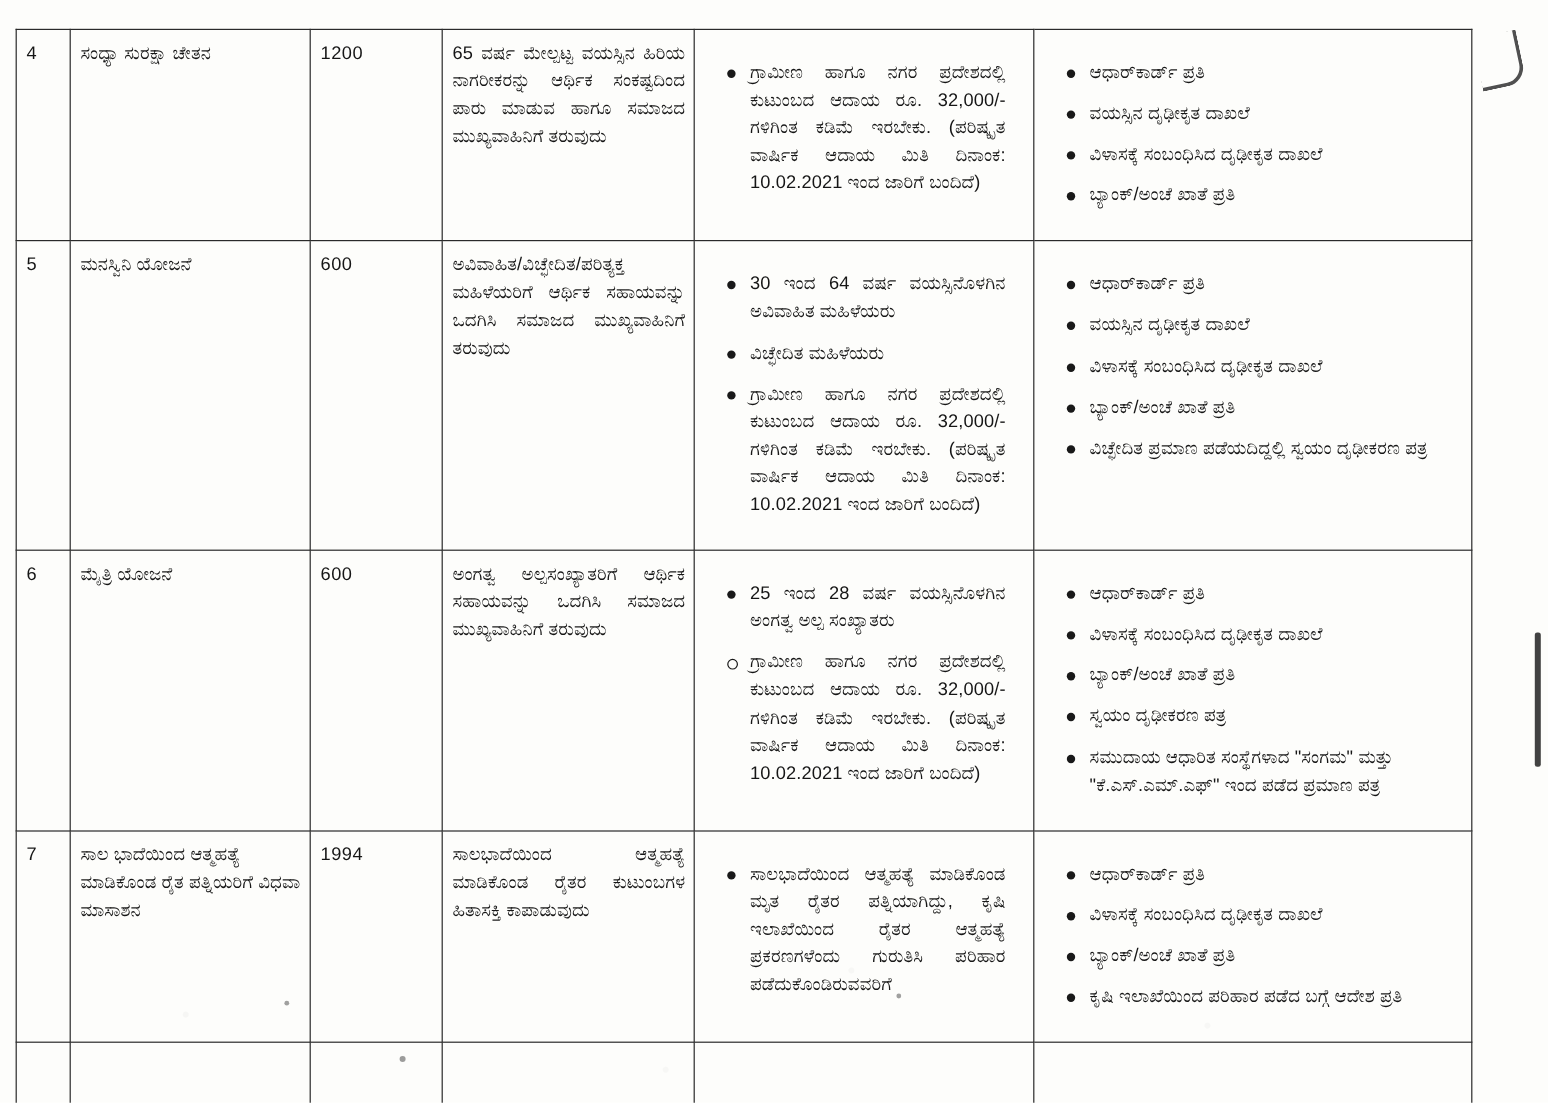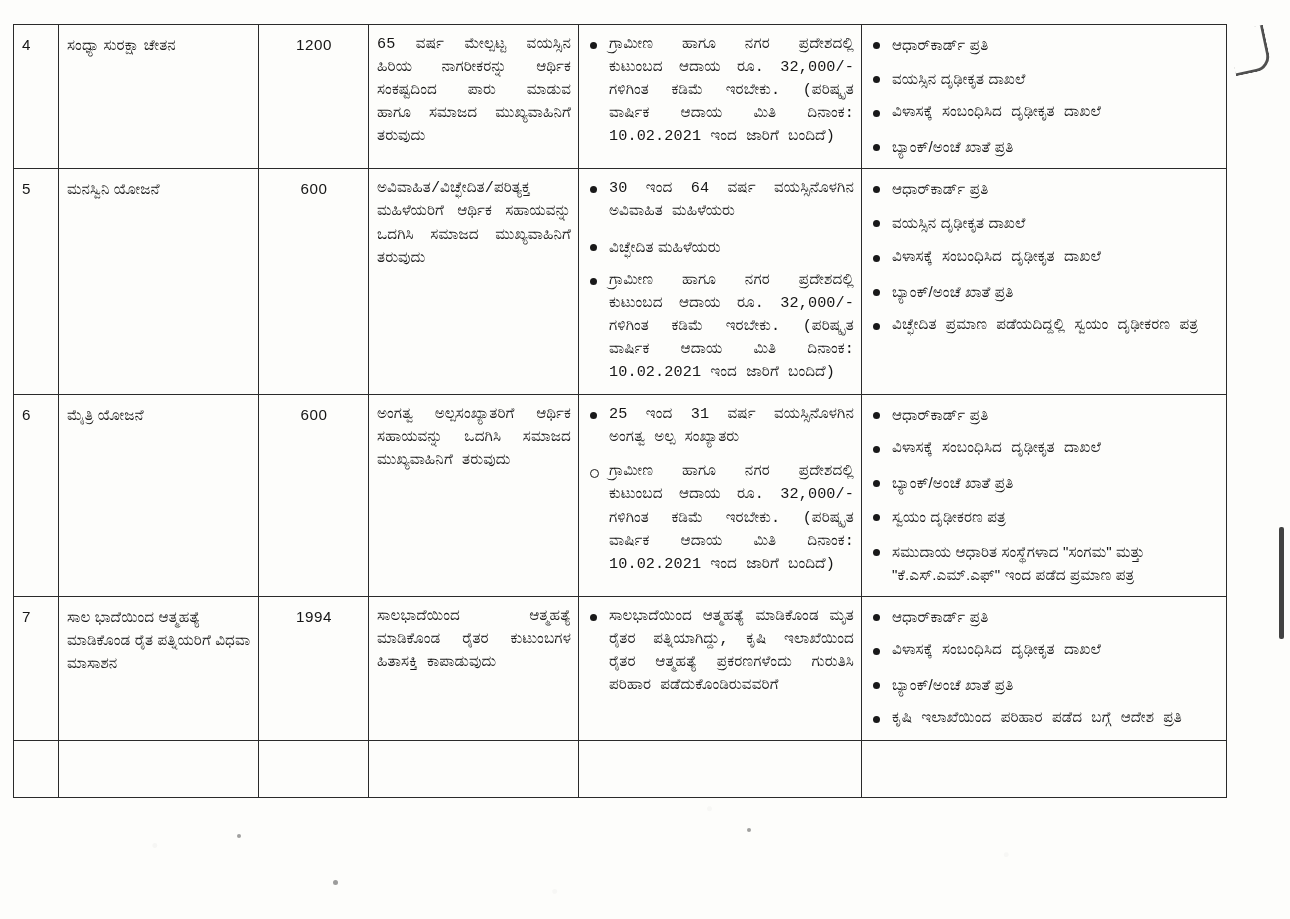--- a/index.html
+++ b/index.html
@@ -57,29 +57,29 @@
   col.c-purpose { width: 210px; }
   col.c-elig { width: 283px; }
   col.c-docs { width: 365px; }
 
   .sl {
     text-align: left;
     font-size: 15px;
     padding-left: 9px;
   }
   .amt {
-    text-align: center;
+    text-align: left;
     letter-spacing: .5px;
   }
   .kn {
     font-family: "Liberation Sans", sans-serif;
     letter-spacing: .1px;
   }
   ul.bul {
-    margin: 0;
+    margin: 16px;
     padding: 0;
     list-style: none;
   }
   ul.bul > li {
     position: relative;
     padding-left: 22px;
     margin-bottom: 11px;
   }
   ul.bul > li:last-child { margin-bottom: 0; }
   ul.bul > li::before {
@@ -89,21 +89,21 @@
     top: 9px;
     width: 7px;
     height: 7px;
     border-radius: 50%;
     background: #191919;
   }
   ul.bul.hollow > li.hollow::before {
     background: transparent;
     border: 1.4px solid #191919;
   }
-  .just { text-align: justify; text-justify: inter-word; font-family: Liberation Mono, monospace; }
+  .just { text-align: justify; text-justify: inter-word; }
 
   
   .mark-hook {
     position: absolute;
     right: 22px;
     top: 28px;
     width: 34px;
     height: 42px;
     border-right: 3px solid #333;
     border-bottom: 3px solid #333;
@@ -194,21 +194,21 @@
         </td>
       </tr>
 
       <tr>
         <td class="sl">6</td>
         <td class="kn">ಮೈತ್ರಿ ಯೋಜನೆ</td>
         <td class="amt">600</td>
         <td class="kn just">ಅಂಗತ್ವ ಅಲ್ಪಸಂಖ್ಯಾತರಿಗೆ ಆರ್ಥಿಕ ಸಹಾಯವನ್ನು ಒದಗಿಸಿ ಸಮಾಜದ ಮುಖ್ಯವಾಹಿನಿಗೆ ತರುವುದು</td>
         <td>
           <ul class="bul hollow">
-            <li class="kn just">25 ಇಂದ 31 ವರ್ಷ ವಯಸ್ಸಿನೊಳಗಿನ ಅಂಗತ್ವ ಅಲ್ಪ ಸಂಖ್ಯಾತರು</li>
+            <li class="kn just">25 ಇಂದ 28 ವರ್ಷ ವಯಸ್ಸಿನೊಳಗಿನ ಅಂಗತ್ವ ಅಲ್ಪ ಸಂಖ್ಯಾತರು</li>
             <li class="kn just hollow">ಗ್ರಾಮೀಣ ಹಾಗೂ ನಗರ ಪ್ರದೇಶದಲ್ಲಿ ಕುಟುಂಬದ ಆದಾಯ ರೂ. 32,000/- ಗಳಿಗಿಂತ ಕಡಿಮೆ ಇರಬೇಕು. (ಪರಿಷ್ಕೃತ ವಾರ್ಷಿಕ ಆದಾಯ ಮಿತಿ ದಿನಾಂಕ: 10.02.2021 ಇಂದ ಜಾರಿಗೆ ಬಂದಿದೆ)</li>
           </ul>
         </td>
         <td>
           <ul class="bul">
             <li class="kn">ಆಧಾರ್‌ಕಾರ್ಡ್ ಪ್ರತಿ</li>
             <li class="kn just">ವಿಳಾಸಕ್ಕೆ ಸಂಬಂಧಿಸಿದ ದೃಢೀಕೃತ ದಾಖಲೆ</li>
             <li class="kn">ಬ್ಯಾಂಕ್/ಅಂಚೆ ಖಾತೆ ಪ್ರತಿ</li>
             <li class="kn">ಸ್ವಯಂ ದೃಢೀಕರಣ ಪತ್ರ</li>
             <li class="kn">ಸಮುದಾಯ ಆಧಾರಿತ ಸಂಸ್ಥೆಗಳಾದ "ಸಂಗಮ" ಮತ್ತು "ಕೆ.ಎಸ್.ಎಮ್.ಎಫ್" ಇಂದ ಪಡೆದ ಪ್ರಮಾಣ ಪತ್ರ</li>

